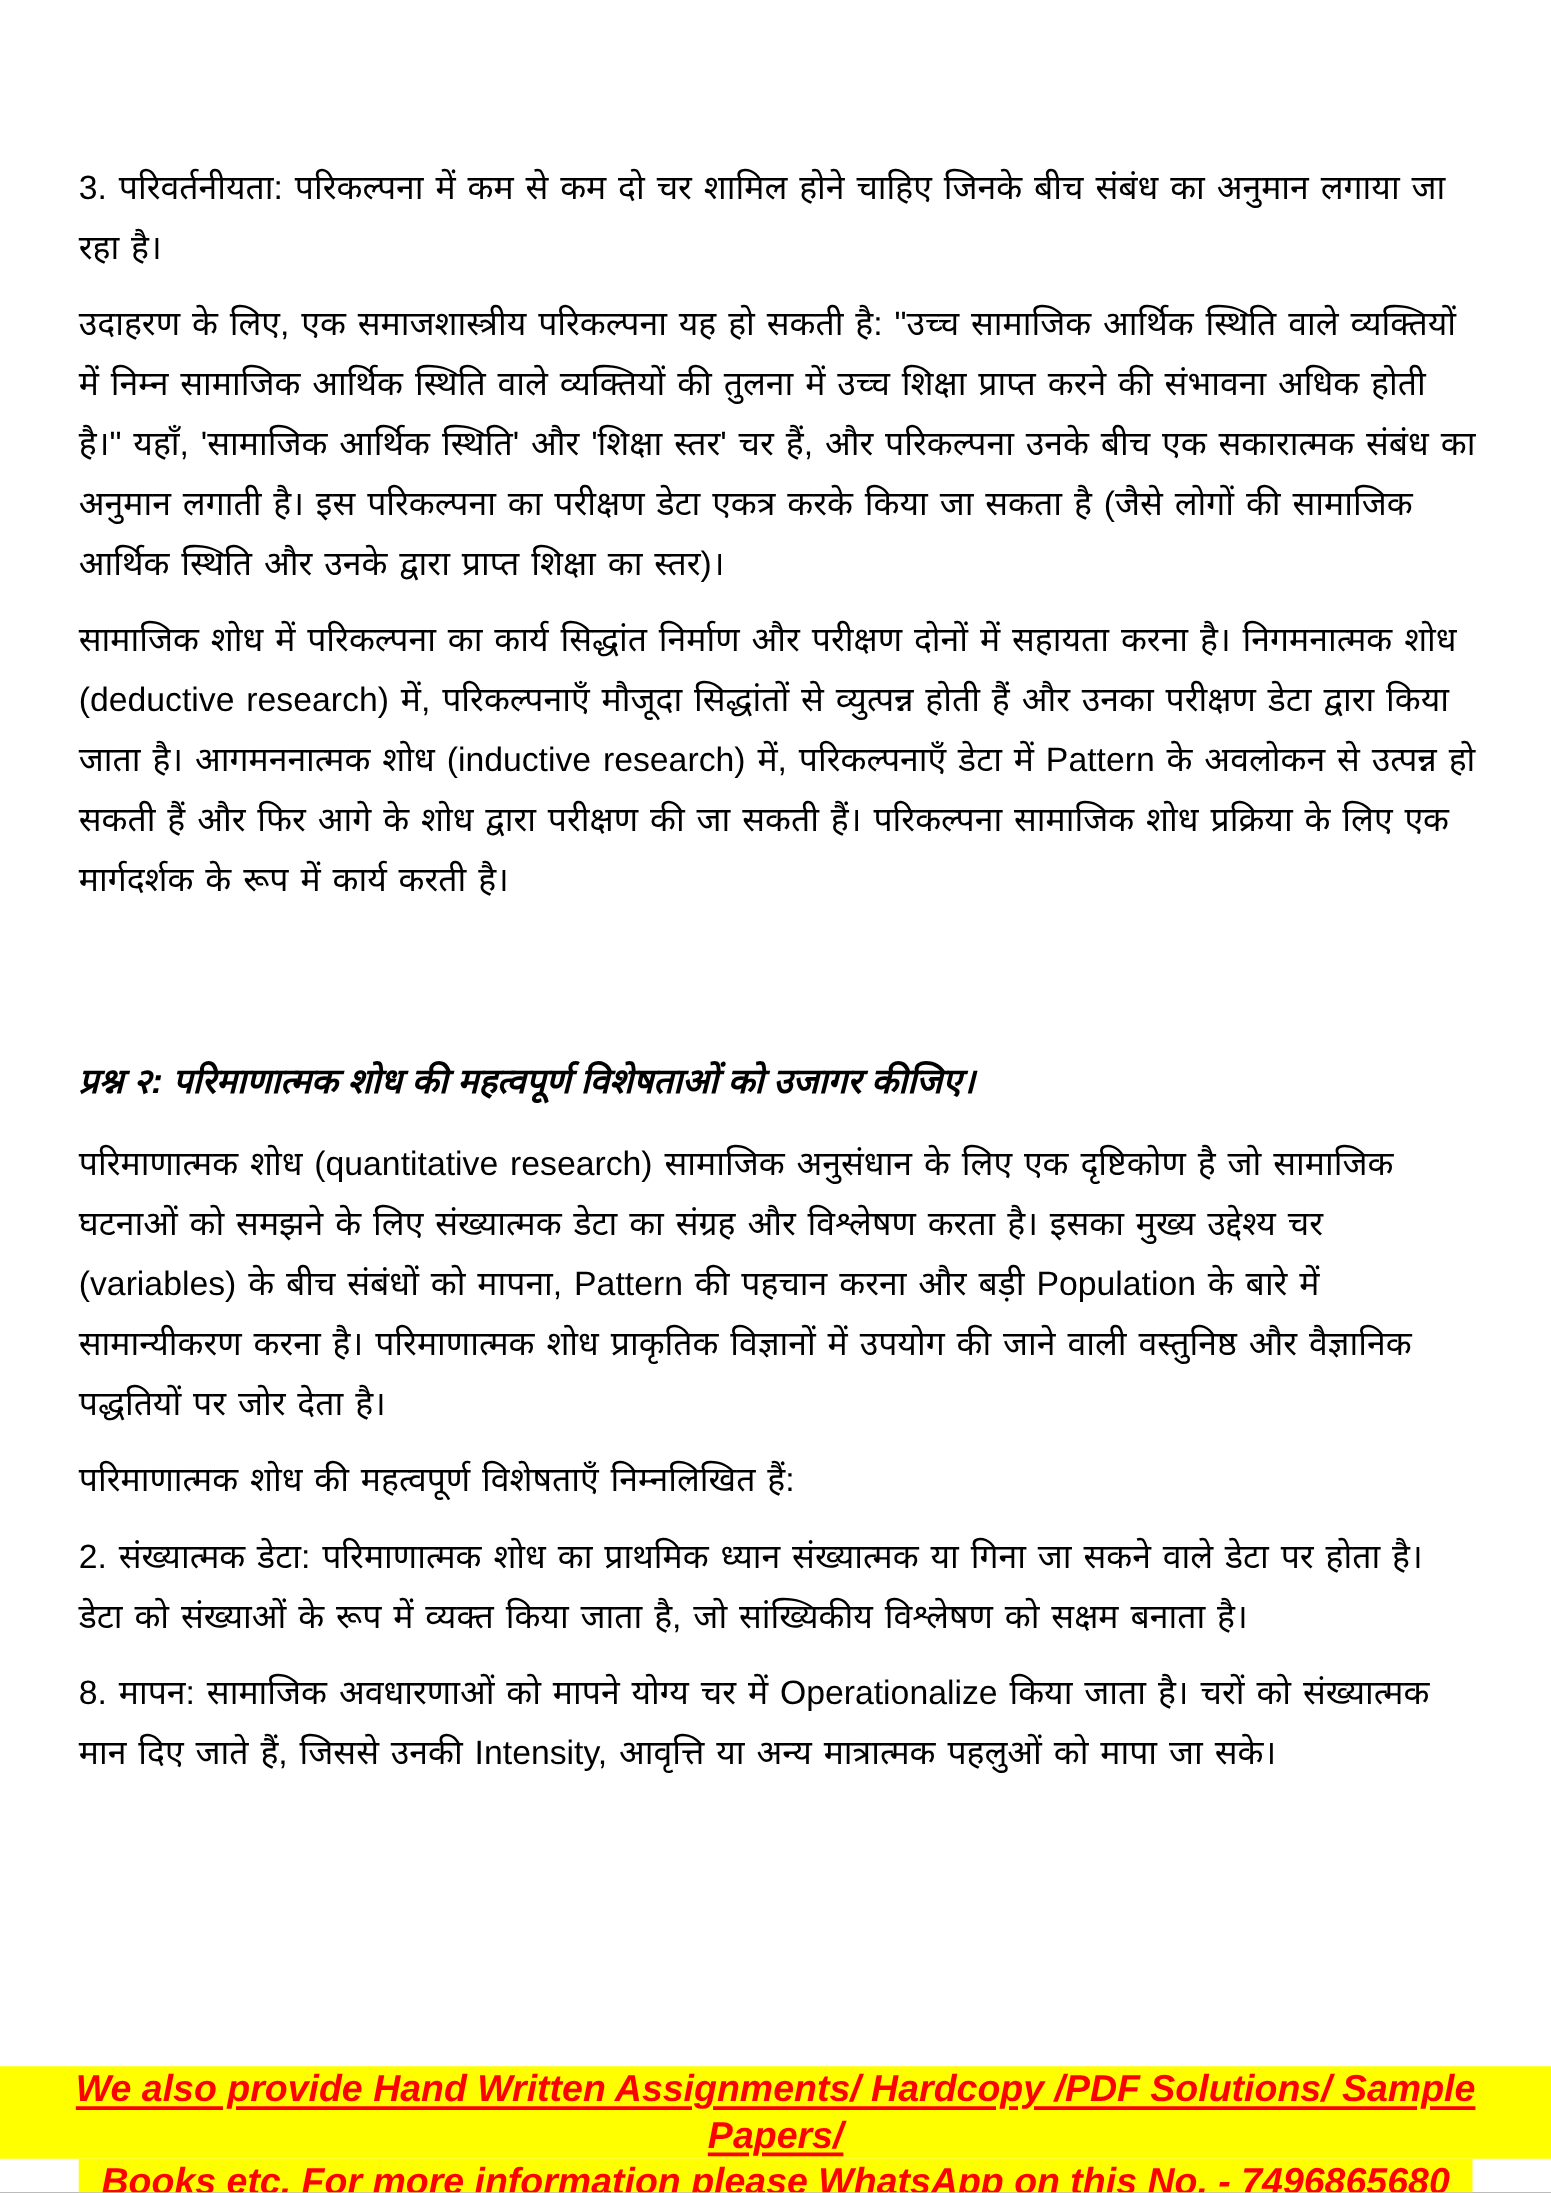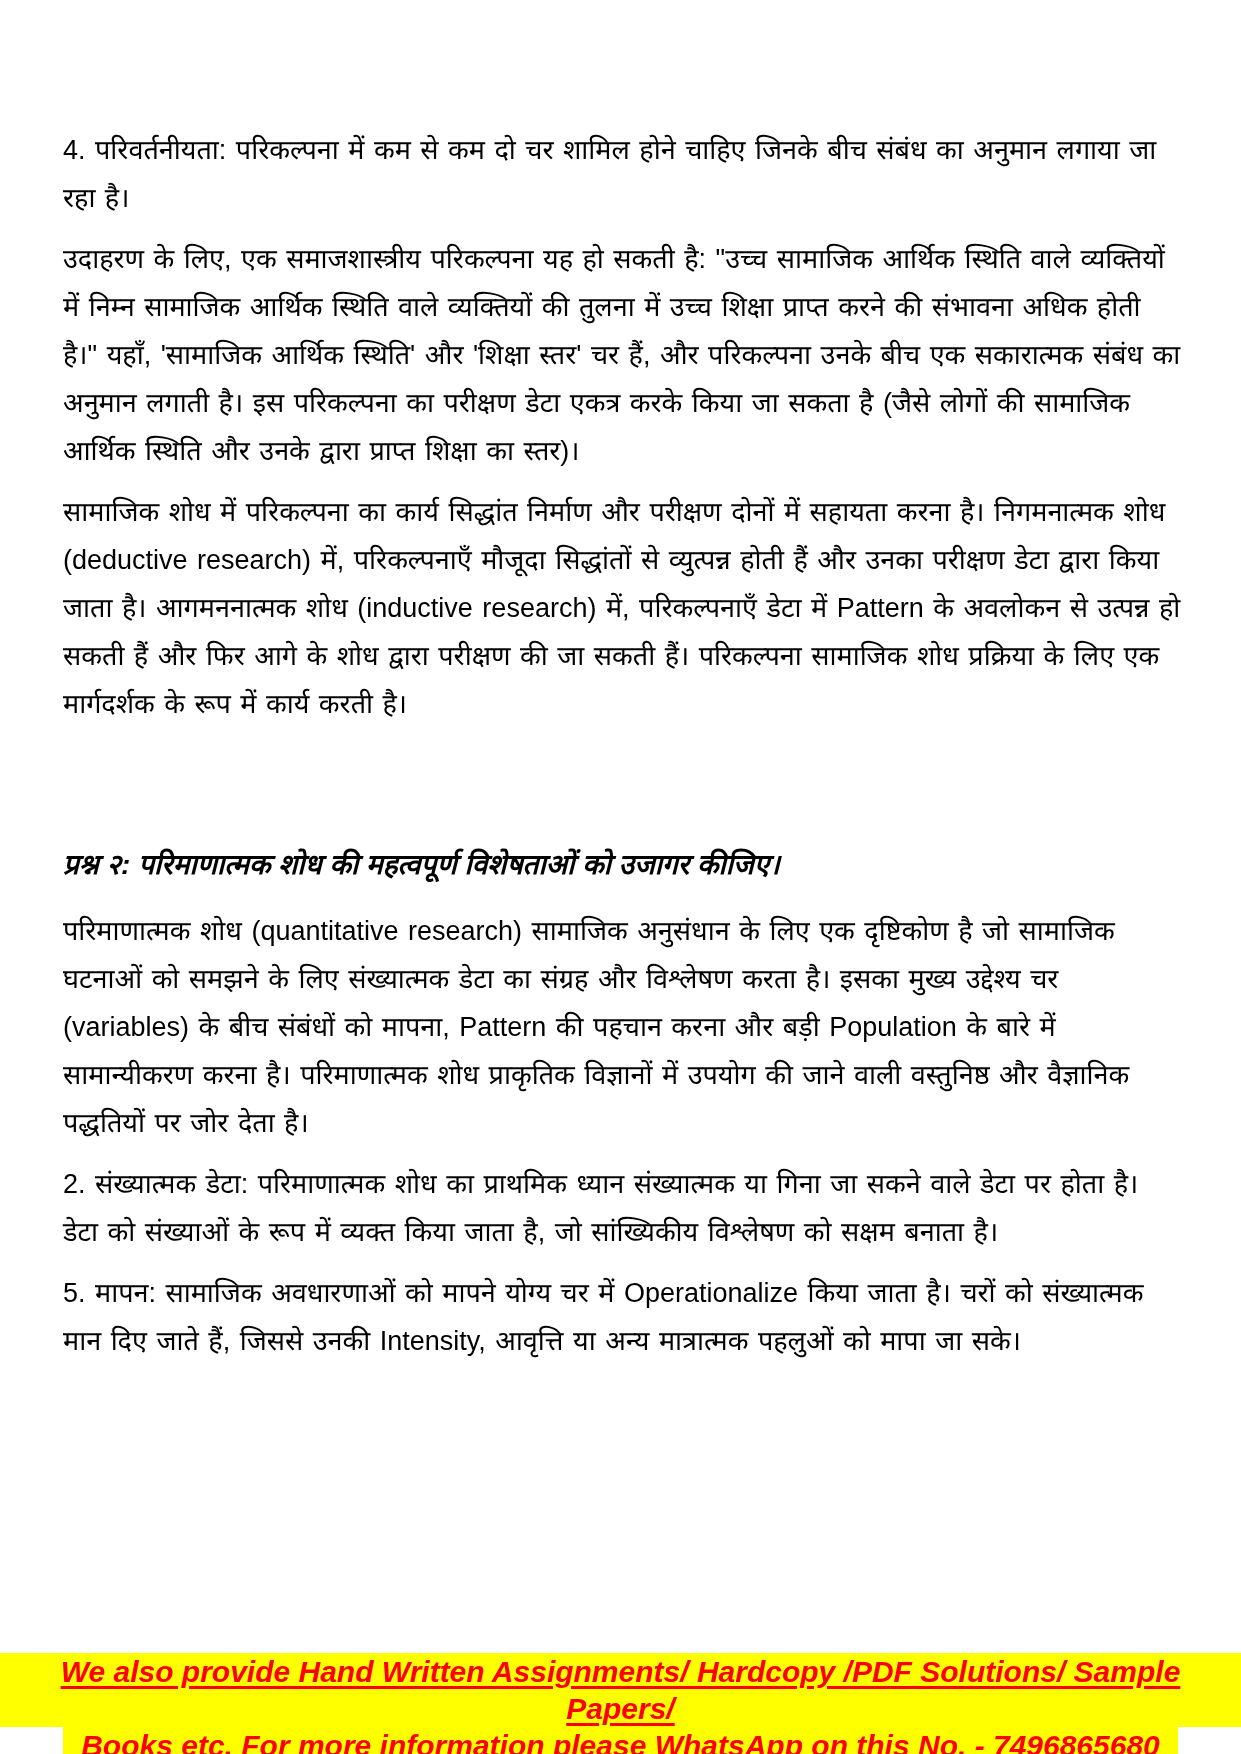--- a/index.html
+++ b/index.html
@@ -54,30 +54,31 @@
     text-decoration: underline;
     text-underline-offset: 4px;
     text-decoration-thickness: 3px;
   }
 </style>
 </head>
 <body>
 
 <div class="page">
   <div class="content">
-    <p>4. परिवर्तनीयता: परिकल्पना में कम से कम दो चर शामिल होने चाहिए जिनके बीच संबंध का अनुमान लगाया जा रहा है।</p>
+    <p>3. परिवर्तनीयता: परिकल्पना में कम से कम दो चर शामिल होने चाहिए जिनके बीच संबंध का अनुमान लगाया जा रहा है।</p>
     <p>उदाहरण के लिए, एक समाजशास्त्रीय परिकल्पना यह हो सकती है: "उच्च सामाजिक आर्थिक स्थिति वाले व्यक्तियों में निम्न सामाजिक आर्थिक स्थिति वाले व्यक्तियों की तुलना में उच्च शिक्षा प्राप्त करने की संभावना अधिक होती है।" यहाँ, 'सामाजिक आर्थिक स्थिति' और 'शिक्षा स्तर' चर हैं, और परिकल्पना उनके बीच एक सकारात्मक संबंध का अनुमान लगाती है। इस परिकल्पना का परीक्षण डेटा एकत्र करके किया जा सकता है (जैसे लोगों की सामाजिक आर्थिक स्थिति और उनके द्वारा प्राप्त शिक्षा का स्तर)।</p>
     <p>सामाजिक शोध में परिकल्पना का कार्य सिद्धांत निर्माण और परीक्षण दोनों में सहायता करना है। निगमनात्मक शोध (deductive research) में, परिकल्पनाएँ मौजूदा सिद्धांतों से व्युत्पन्न होती हैं और उनका परीक्षण डेटा द्वारा किया जाता है। आगमननात्मक शोध (inductive research) में, परिकल्पनाएँ डेटा में Pattern के अवलोकन से उत्पन्न हो सकती हैं और फिर आगे के शोध द्वारा परीक्षण की जा सकती हैं। परिकल्पना सामाजिक शोध प्रक्रिया के लिए एक मार्गदर्शक के रूप में कार्य करती है।</p>
 
     <div class="pre-heading-spacer"></div>
 
     <h2>प्रश्न २: परिमाणात्मक शोध की महत्वपूर्ण विशेषताओं को उजागर कीजिए।</h2>
 
     <p>परिमाणात्मक शोध (quantitative research) सामाजिक अनुसंधान के लिए एक दृष्टिकोण है जो सामाजिक घटनाओं को समझने के लिए संख्यात्मक डेटा का संग्रह और विश्लेषण करता है। इसका मुख्य उद्देश्य चर (variables) के बीच संबंधों को मापना, Pattern की पहचान करना और बड़ी Population के बारे में सामान्यीकरण करना है। परिमाणात्मक शोध प्राकृतिक विज्ञानों में उपयोग की जाने वाली वस्तुनिष्ठ और वैज्ञानिक पद्धतियों पर जोर देता है।</p>
+    <p>परिमाणात्मक शोध की महत्वपूर्ण विशेषताएँ निम्नलिखित हैं:</p>
     <p>2. संख्यात्मक डेटा: परिमाणात्मक शोध का प्राथमिक ध्यान संख्यात्मक या गिना जा सकने वाले डेटा पर होता है। डेटा को संख्याओं के रूप में व्यक्त किया जाता है, जो सांख्यिकीय विश्लेषण को सक्षम बनाता है।</p>
-    <p>5. मापन: सामाजिक अवधारणाओं को मापने योग्य चर में Operationalize किया जाता है। चरों को संख्यात्मक मान दिए जाते हैं, जिससे उनकी Intensity, आवृत्ति या अन्य मात्रात्मक पहलुओं को मापा जा सके।</p>
+    <p>8. मापन: सामाजिक अवधारणाओं को मापने योग्य चर में Operationalize किया जाता है। चरों को संख्यात्मक मान दिए जाते हैं, जिससे उनकी Intensity, आवृत्ति या अन्य मात्रात्मक पहलुओं को मापा जा सके।</p>
   </div>
 
   <div class="banner">
     <span class="banner-line" style="background: rgb(255, 255, 0); color: rgb(255, 0, 0); text-decoration-color: rgb(255, 0, 0);">We also provide Hand Written Assignments/ Hardcopy /PDF Solutions/ Sample Papers/</span><br>
     <span class="banner-line" style="background: rgb(255, 255, 0); color: rgb(255, 0, 0); text-decoration-color: rgb(255, 0, 0);">Books etc. For more information please WhatsApp on this No. - 7496865680</span>
   </div>
 </div>
 
 </body></html>

